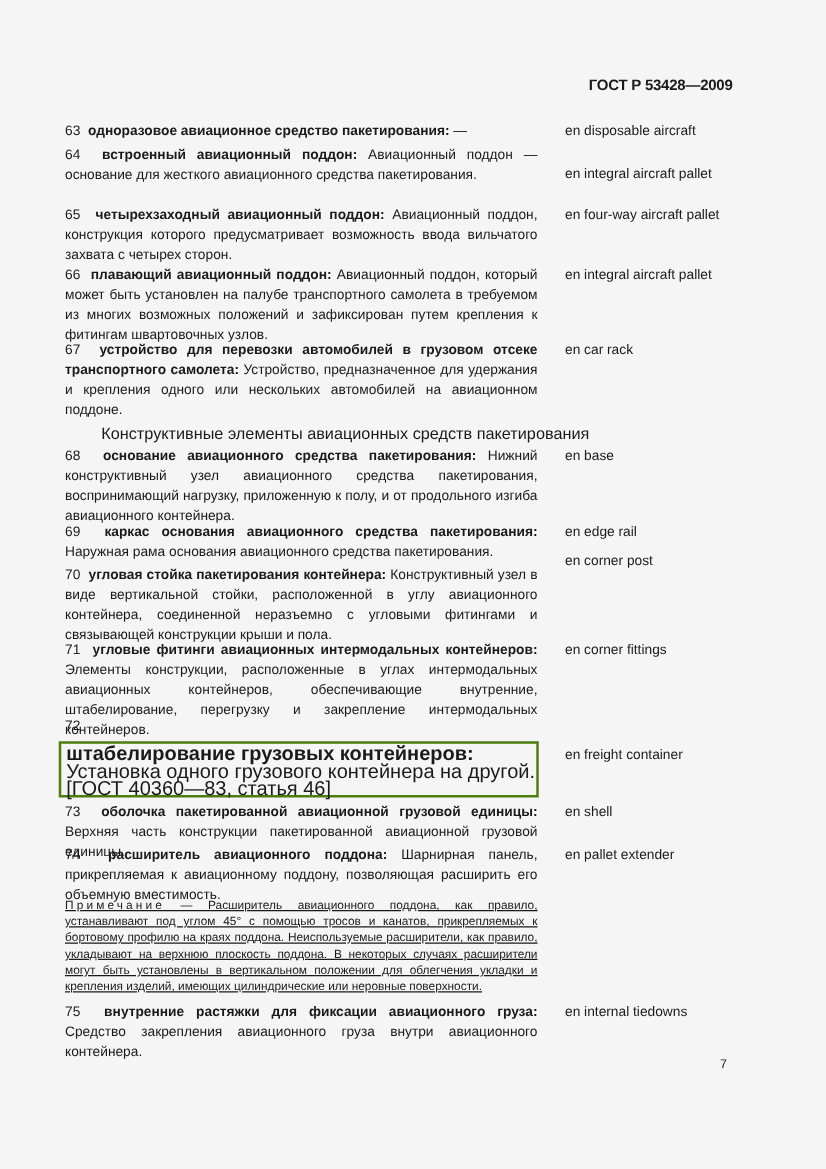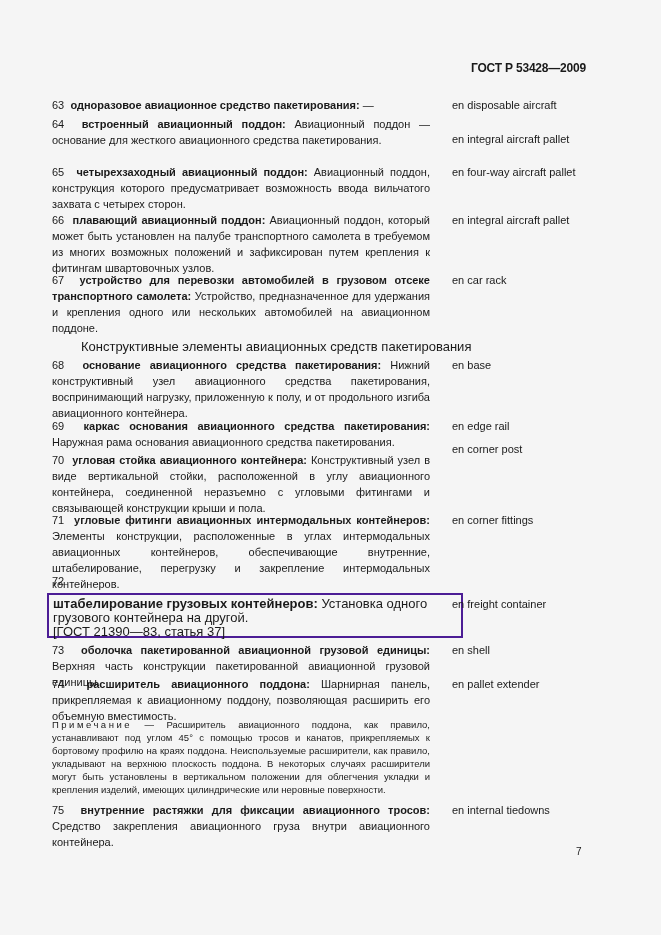--- a/index.html
+++ b/index.html
@@ -9,25 +9,25 @@
   }
   .header {
     position:absolute; top:61px; left:471px; font-size:12px; font-weight:bold; letter-spacing:-0.2px;
   }
   .entry { position:absolute; left:52px; width:378px; font-size:11px; line-height:16px; text-align:justify; }
   .entry b { font-weight:bold; }
   .en { position:absolute; left:452px; font-size:11px; line-height:16px; width:200px; }
   .en .cont { display:block; padding-left:16px; }
   .section-title { position:absolute; left:81px; top:339px; font-size:13px; line-height:16px; }
   .boxed {
-    position:absolute; left:47px; top:593px; width:416px; height:45px;
-    border:2px solid #4c1d95; padding:2px 0 0 4px; box-sizing:border-box;
-    font-size:13px; line-height:14px;
+    position:absolute; left:47px; top:593px; width:384px; height:45px;
+    border:2px solid #4d7c0f; padding:2px 0 0 4px; box-sizing:border-box;
+    font-size:16px; line-height:14px;
   }
-  .note { position:absolute; left:52px; top:718px; width:378px; font-size:9.5px; line-height:13px; text-align:justify; }
+  .note { position:absolute; left:52px; top:718px; width:378px; font-size:9.5px; line-height:13px; text-align:justify;text-decoration:underline; }
   .spaced { letter-spacing:2.5px; }
   .pagenum { position:absolute; left:576px; top:846px; font-size:10px; }
 </style>
 </head>
 <body>
 
 <div class="header">ГОСТ Р 53428—2009</div>
 
 <div class="entry" style="top:97px">
   <span>63</span>&nbsp;
@@ -70,34 +70,34 @@
 <div class="en" style="top:357px">en base</div>
 
 <div class="entry" style="top:418px">
   <span>69</span>&nbsp;
   <b>каркас основания авиационного средства пакетирования:</b><span> Наружная рама основания авиационного средства пакетирования.</span>
 </div>
 <div class="en" style="top:418px">en edge rail</div>
 
 <div class="entry" style="top:452px">
   <span>70</span>&nbsp;
-  <b>угловая стойка авиационного контейнера:</b><span> Конструктивный узел в виде вертикальной стойки, расположенной в углу авиационного контейнера, соединенной неразъемно с угловыми фитингами и связывающей конструкции крыши и пола.</span>
+  <b>угловая стойка пакетирования контейнера:</b><span> Конструктивный узел в виде вертикальной стойки, расположенной в углу авиационного контейнера, соединенной неразъемно с угловыми фитингами и связывающей конструкции крыши и пола.</span>
 </div>
 <div class="en" style="top:441px">en corner post</div>
 
 <div class="entry" style="top:512px">
   <span>71</span>&nbsp;
   <b>угловые фитинги авиационных интермодальных контейнеров:</b><span> Элементы конструкции, расположенные в углах интермодальных авиационных контейнеров, обеспечивающие внутренние, штабелирование, перегрузку и закрепление интермодальных контейнеров.</span>
 </div>
 <div class="en" style="top:512px">en corner fittings</div>
 
 <div class="entry" style="top:573px">72</div>
 <div class="boxed">
   <b>штабелирование грузовых контейнеров:</b><span> Установка одного грузового контейнера на другой.</span><br>
-  <span>[ГОСТ 21390—83, статья 37]</span>
+  <span>[ГОСТ 40360—83, статья 46]</span>
 </div>
 <div class="en" style="top:596px">
   <span>en freight container</span>
 </div>
 
 <div class="entry" style="top:642px">
   <span>73</span>&nbsp;
   <b>оболочка пакетированной авиационной грузовой единицы:</b><span> Верхняя часть конструкции пакетированной авиационной грузовой единицы.</span>
 </div>
 <div class="en" style="top:642px">en shell</div>
@@ -107,17 +107,17 @@
   <b>расширитель авиационного поддона:</b><span> Шарнирная панель, прикрепляемая к авиационному поддону, позволяющая расширить его объемную вместимость.</span>
 </div>
 <div class="en" style="top:676px">en pallet extender</div>
 
 <div class="note">
   <span class="spaced">Примечание</span><span> — Расширитель авиационного поддона, как правило, устанавливают под углом 45° с помощью тросов и канатов, прикрепляемых к бортовому профилю на краях поддона. Неиспользуемые расширители, как правило, укладывают на верхнюю плоскость поддона. В некоторых случаях расширители могут быть установлены в вертикальном положении для облегчения укладки и крепления изделий, имеющих цилиндрические или неровные поверхности.</span>
 </div>
 
 <div class="entry" style="top:802px">
   <span>75</span>&nbsp;
-  <b>внутренние растяжки для фиксации авиационного тросов:</b><span> Средство закрепления авиационного груза внутри авиационного контейнера.</span>
+  <b>внутренние растяжки для фиксации авиационного груза:</b><span> Средство закрепления авиационного груза внутри авиационного контейнера.</span>
 </div>
 <div class="en" style="top:802px">en internal tiedowns</div>
 
 <div class="pagenum">7</div>
 
 </body></html>

